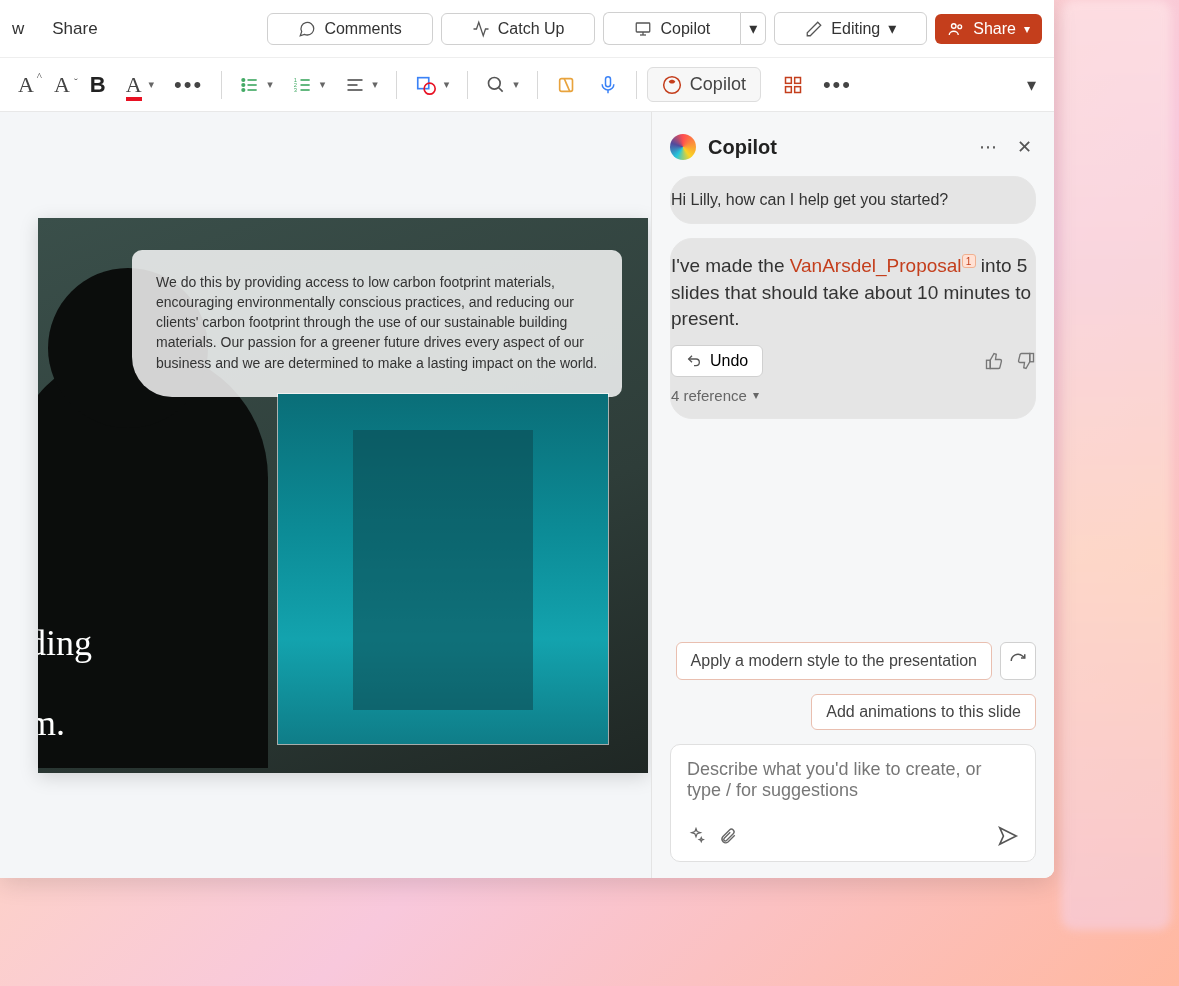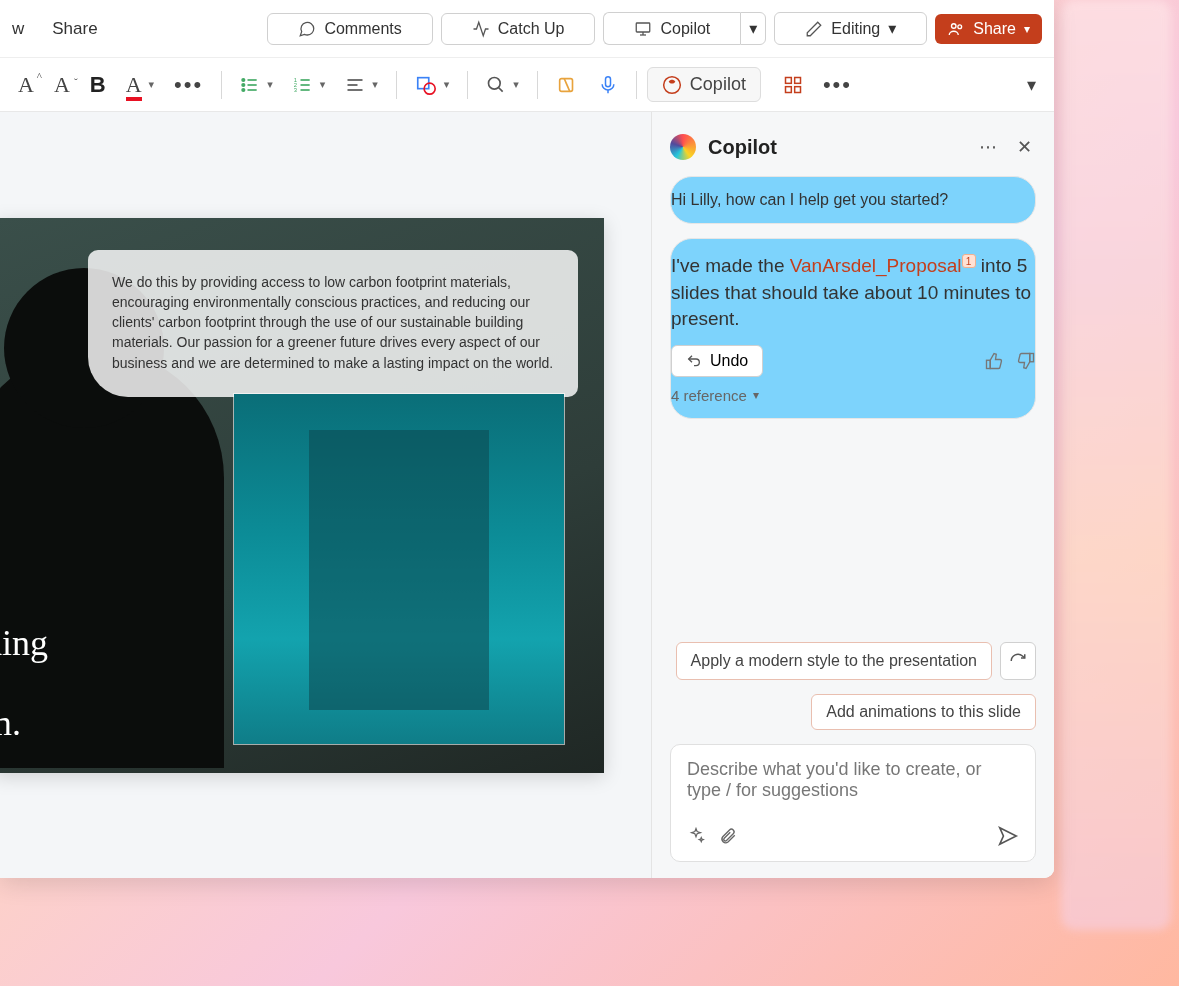--- a/index.html
+++ b/index.html
@@ -100,20 +100,21 @@
     background: #f4f6f8;
   }
   .slide-area {
     flex: 1;
     position: relative;
     display: flex;
     align-items: center;
     justify-content: flex-start;
     overflow: hidden;
     border-right: 1px solid #e4e4e4;
+    padding-left: 44px;
   }
   .slide {
     width: 610px;
     height: 555px;
     background: linear-gradient(160deg, #3a4f4a 0%, #2e3d39 60%, #1f2724 100%);
     position: relative;
     overflow: hidden;
     box-shadow: 0 4px 18px rgba(0,0,0,.15);
     margin-left: -6px;
   }
@@ -164,21 +165,21 @@
     gap: 14px;
   }
   .cp-head { display: flex; align-items: center; gap: 12px; }
   .cp-logo {
     width: 26px; height: 26px; border-radius: 50%;
     background: conic-gradient(#ff4e50,#fc913a,#f9d423,#24c6dc,#514a9d,#ff4e50);
   }
   .cp-title { font-size: 20px; font-weight: 600; color: #222; flex: 1; }
   .cp-head .ico { color: #555; font-size: 18px; cursor: pointer; padding: 4px; }
   .cp-card {
-    background: #7dd3fc;
+    background: #e5e5e5;
     border: 1px solid #e6e6e6;
     border-radius: 22px;
     padding: 14px 0;
     font-size: 16px;
     color: #333;
   }
   .cp-user {
     background: #ffe3d6;
     border: none;
     border-radius: 10px;

